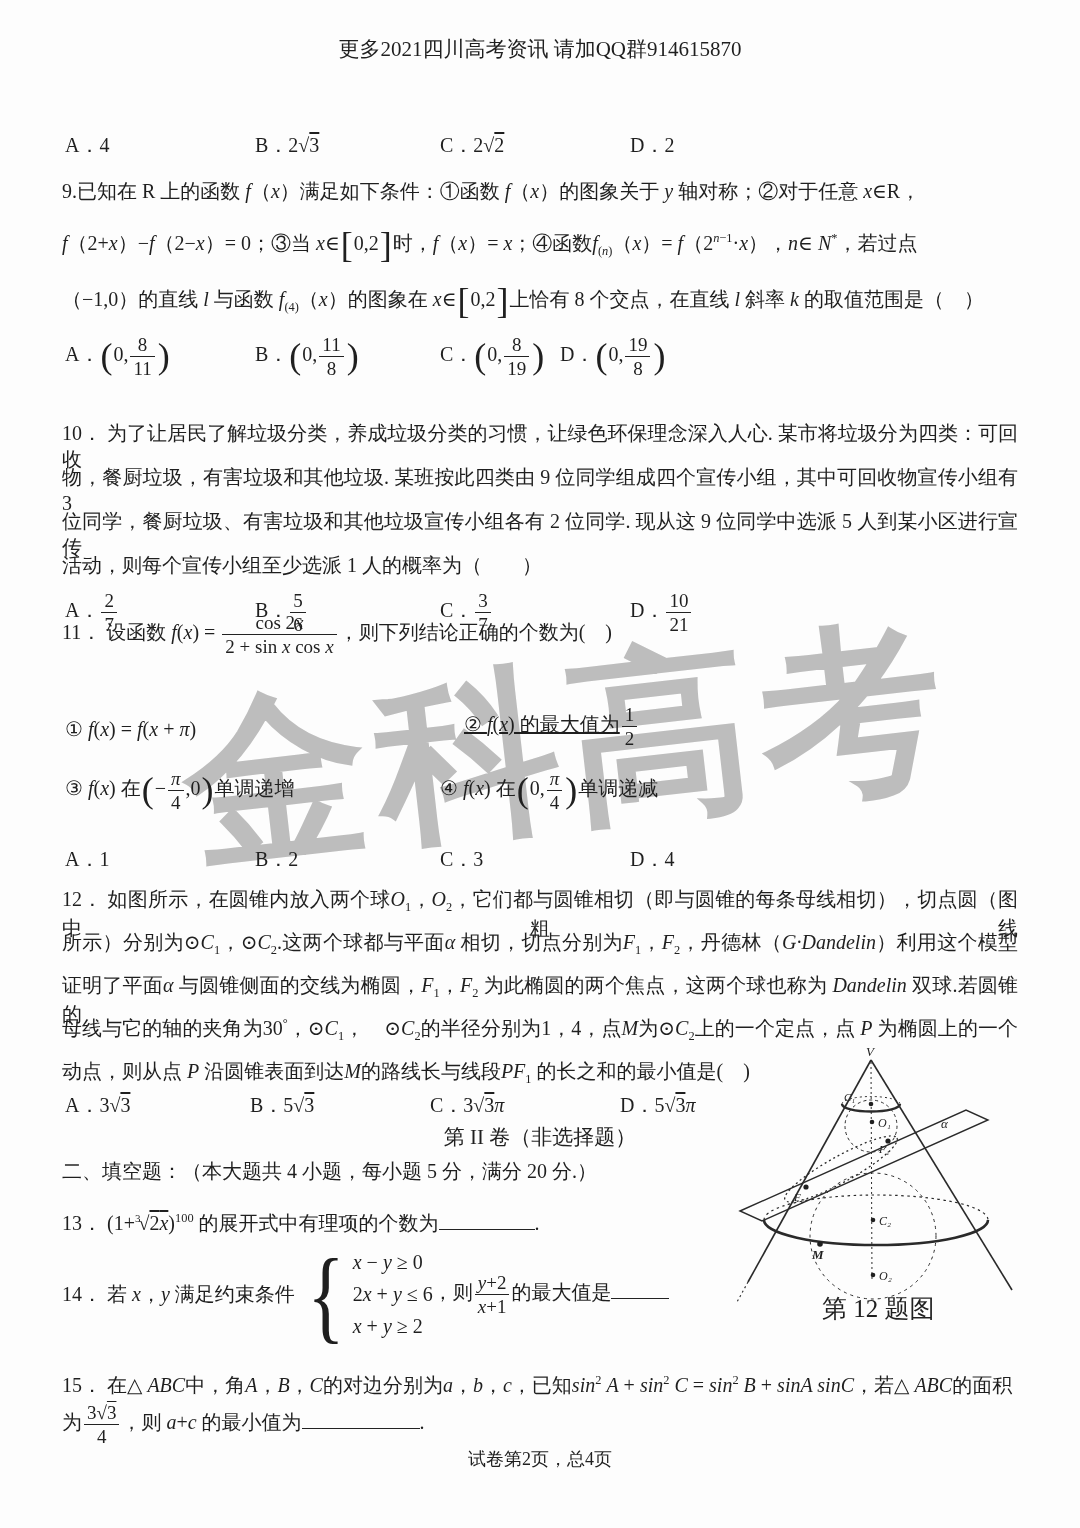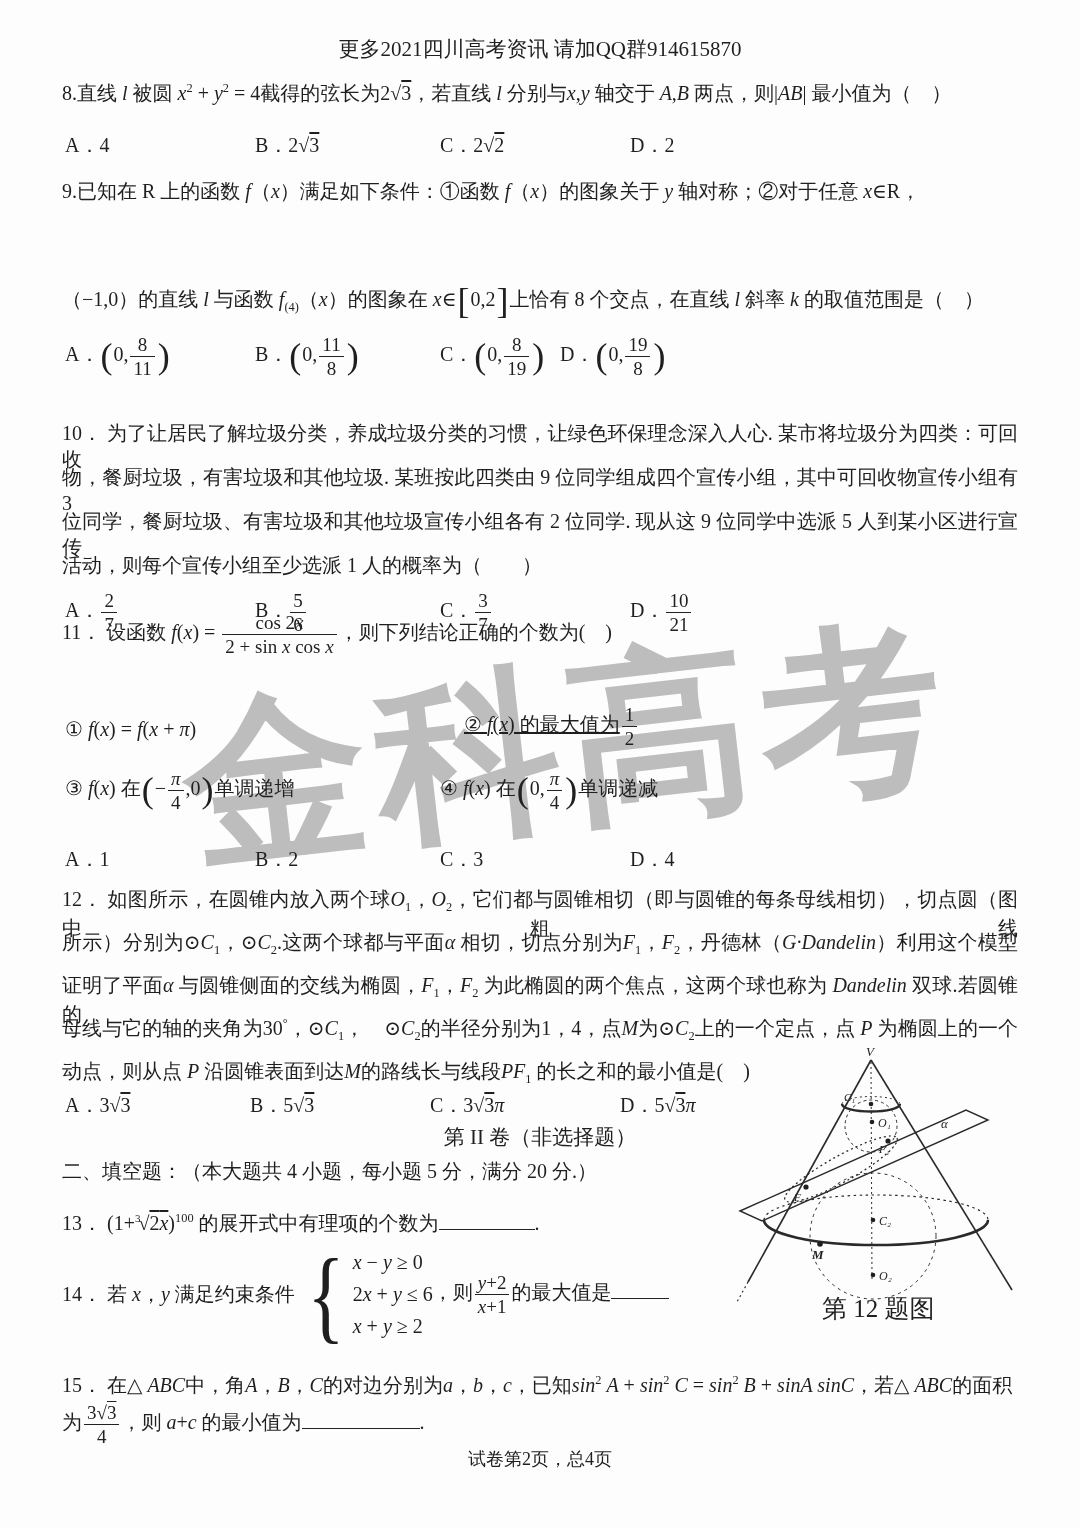--- a/index.html
+++ b/index.html
@@ -35,29 +35,29 @@
 </style>
 </head>
 <body>
 
 <div id="page">
 
   <div id="watermark">金科高考</div>
 
   <div class="ln center" style="top:36px;font-size:21px;">更多2021四川高考资讯 请加QQ群914615870</div>
 
-  <div class="ln" style="left:62px;top:80px;">8.直线 <i>l</i> 被圆 <i>x</i><sup>2</sup> + <i>y</i><sup>2</sup> = 4截得的弦长为2√<span class="ol">3</span>，若直线 <i>l</i> 分别与<i>x</i>,<i>y</i> 轴交于 <i>A</i>,<i>B</i> 两点，则|<i>AB</i>| 最小值为（　）</div>
   <div class="opts" style="left:65px;top:132px;">
     <span style="width:190px">A．4</span>
     <span style="width:185px">B．2√<span class="ol">3</span></span>
     <span style="width:190px">C．2√<span class="ol">2</span></span>
     <span>D．2</span>
   </div>
 
   <div class="ln" style="left:62px;top:178px;">9.已知在 R 上的函数 <i>f</i>（<i>x</i>）满足如下条件：①函数 <i>f</i>（<i>x</i>）的图象关于 <i>y</i> 轴对称；②对于任意 <i>x</i>∈R，</div>
+  <div class="ln" style="left:62px;top:230px;"><i>f</i>（2+<i>x</i>）−<i>f</i>（2−<i>x</i>）= 0；③当 <i>x</i>∈<span class="bp">[</span>0,2<span class="bp">]</span>时，<i>f</i>（<i>x</i>）= <i>x</i>；④函数<i>f</i><sub>(<i>n</i>)</sub>（<i>x</i>）= <i>f</i>（2<sup><i>n</i>−1</sup>·<i>x</i>），<i>n</i>∈ <i>N</i><sup>*</sup>，若过点</div>
   <div class="ln" style="left:62px;top:286px;">（−1,0）的直线 <i>l</i> 与函数 <i>f</i><sub>(4)</sub>（<i>x</i>）的图象在 <i>x</i>∈<span class="bp">[</span>0,2<span class="bp">]</span>上恰有 8 个交点，在直线 <i>l</i> 斜率 <i>k</i> 的取值范围是（　）</div>
   <div class="opts" style="left:65px;top:334px;">
     <span style="width:190px">A．<span class="bp">(</span>0,<span class="fr"><span class="t">8</span><span class="b">11</span></span><span class="bp">)</span></span>
     <span style="width:185px">B．<span class="bp">(</span>0,<span class="fr"><span class="t">11</span><span class="b">8</span></span><span class="bp">)</span></span>
     <span style="width:120px">C．<span class="bp">(</span>0,<span class="fr"><span class="t">8</span><span class="b">19</span></span><span class="bp">)</span></span>
     <span>D．<span class="bp">(</span>0,<span class="fr"><span class="t">19</span><span class="b">8</span></span><span class="bp">)</span></span>
   </div>
 
   <div class="ln jf" style="left:62px;top:420px;">10． 为了让居民了解垃圾分类，养成垃圾分类的习惯，让绿色环保理念深入人心. 某市将垃圾分为四类：可回收</div>
   <div class="ln jf" style="left:62px;top:464px;">物，餐厨垃圾，有害垃圾和其他垃圾. 某班按此四类由 9 位同学组成四个宣传小组，其中可回收物宣传小组有 3</div>

